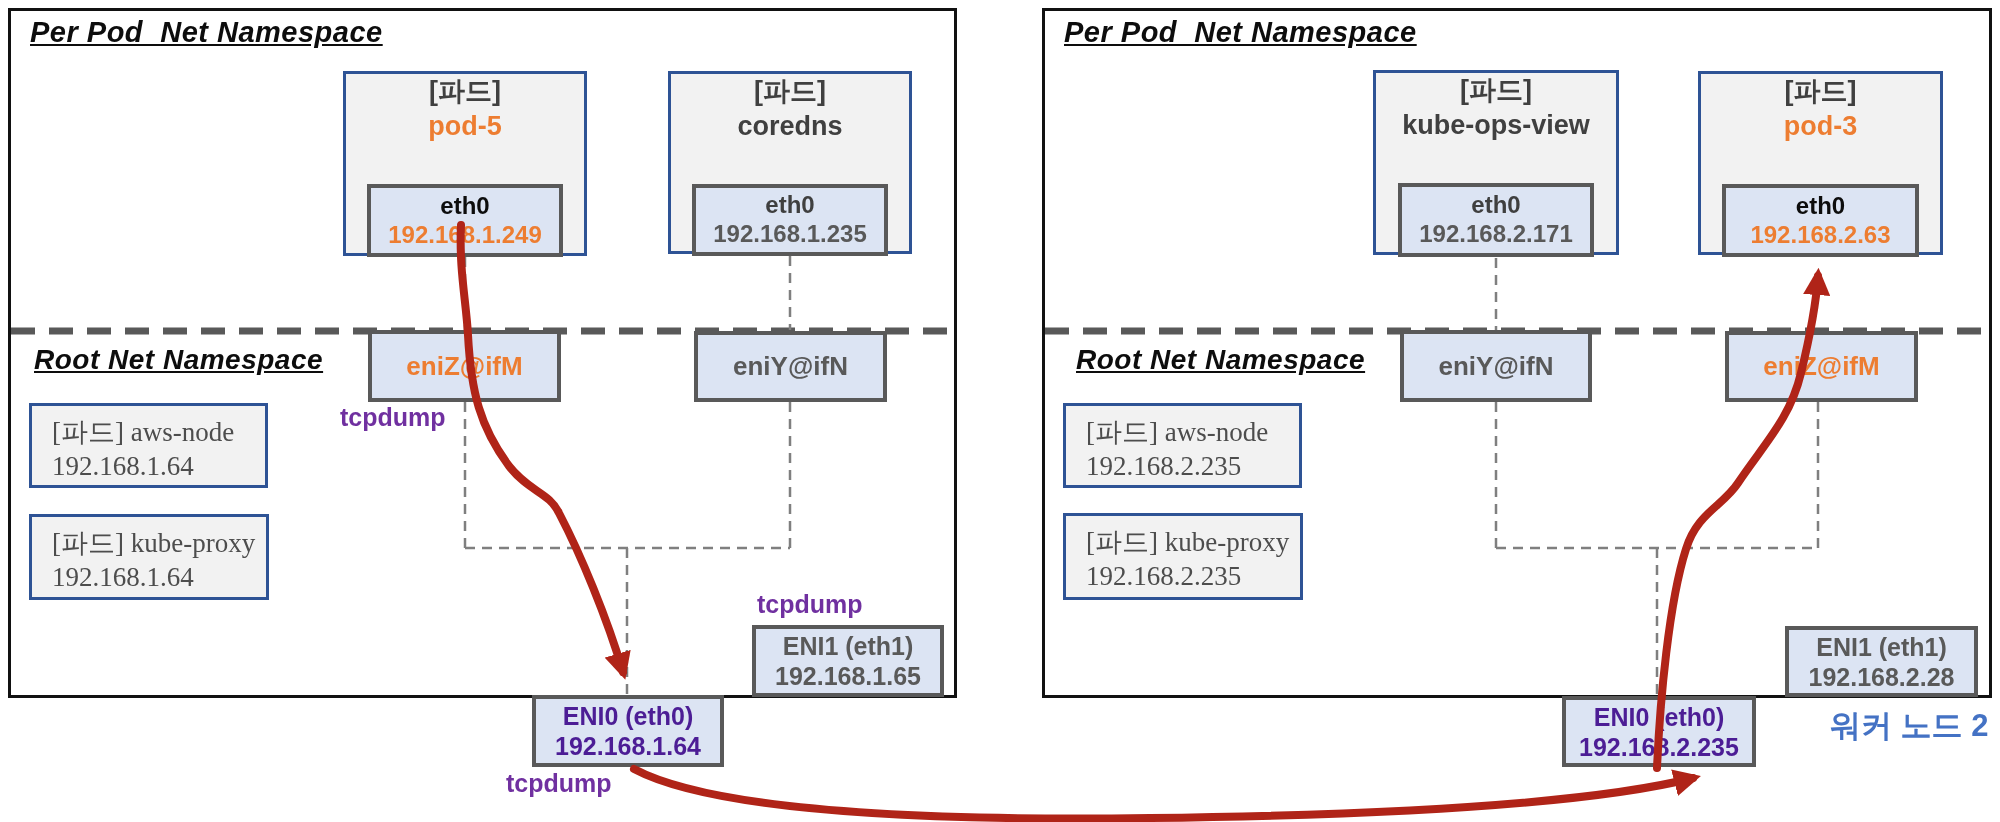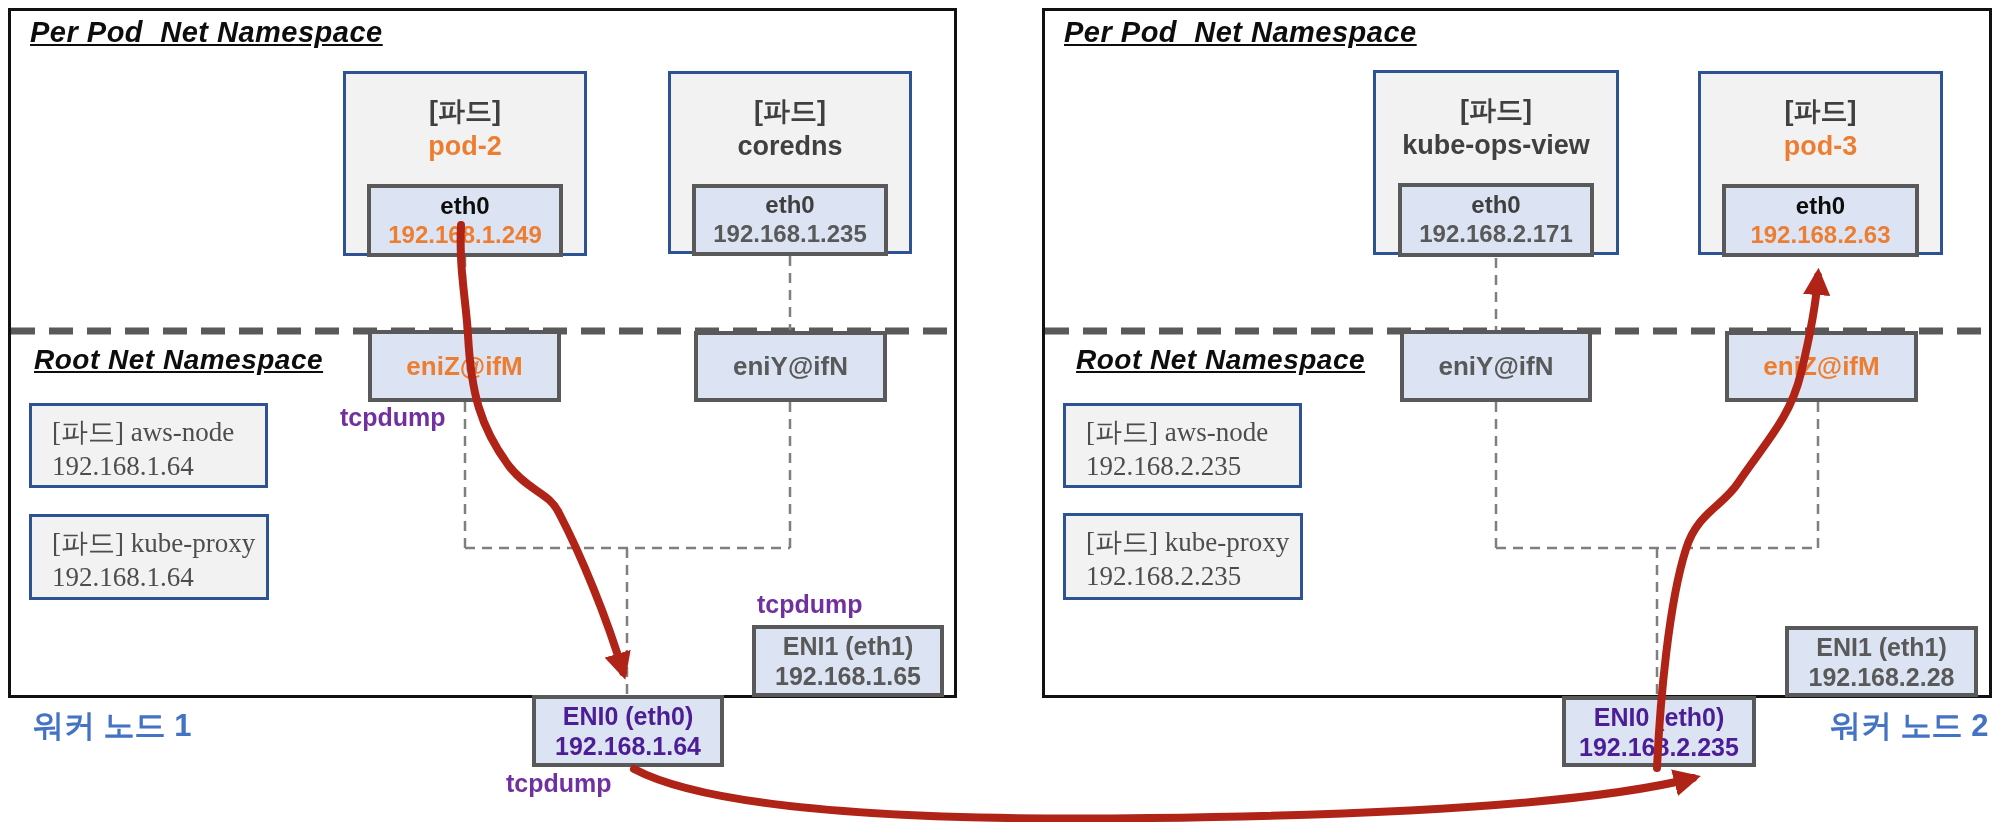--- a/index.html
+++ b/index.html
@@ -11,21 +11,21 @@
   *{box-sizing:border-box;}
   .node-frame{position:absolute;border:3px solid #111;background:transparent;}
   svg.layer{position:absolute;left:0;top:0;width:2000px;height:822px;pointer-events:none;}
   .ns-title{
     position:absolute;font-weight:bold;font-style:italic;text-decoration:underline;
     font-size:29px;color:#0d0d0d;white-space:pre;letter-spacing:.5px;
   }
   .pod-box{
     position:absolute;background:#f2f2f2;border:3px solid #2e5395;
     display:flex;flex-direction:column;align-items:center;
-    font-weight:bold;font-size:27px;color:#404040;line-height:1.3;padding-top:20px;
+    font-weight:bold;font-size:27px;color:#404040;line-height:1.3;
   }
   .pod-name-orange{color:#ED7D31;}
   .if-box{
     position:absolute;background:#dce4f3;border:4px solid #595959;
     display:flex;flex-direction:column;align-items:center;justify-content:center;
     font-weight:bold;font-size:24px;line-height:1.2;color:#0d0d0d;z-index:4;
   }
   .if-ip-orange{color:#ED7D31;}
   .if-gray{color:#3f3f3f;}
   .ip-gray{color:#595959;}
@@ -82,21 +82,21 @@
       <path d="M 1818 548 V 402"></path>
       <path d="M 1657 548 V 697"></path>
     </g>
   </svg>
 
   <div class="ns-title" style="left:30px;top:16px;">Per Pod  Net Namespace</div>
   <div class="ns-title" style="left:34px;top:344px;font-size:28px;">Root Net Namespace</div>
 
   <div class="pod-box" style="left:343px;top:71px;width:244px;height:185px;">
     <span>[파드]</span>
-    <span class="pod-name-orange">pod-2</span>
+    <span class="pod-name-orange">pod-5</span>
   </div>
   <div class="if-box" style="left:367px;top:184px;width:196px;height:73px;">
     <span>eth0</span>
     <span class="if-ip-orange">192.168.1.249</span>
   </div>
 
   <div class="pod-box" style="left:668px;top:71px;width:244px;height:183px;">
     <span>[파드]</span>
     <span>coredns</span>
   </div>
@@ -127,21 +127,20 @@
     <span>ENI1 (eth1)</span>
     <span>192.168.1.65</span>
   </div>
 
   <div class="eni-bottom black" style="left:532px;top:695px;width:192px;height:72px;">
     <span>ENI0 (eth0)</span>
     <span>192.168.1.64</span>
   </div>
   <div class="tcpdump" style="left:506px;top:769px;">tcpdump</div>
 
-  <div class="node-label" style="left:33px;top:705px;">워커 노드 1</div>
 
   <div class="ns-title" style="left:1064px;top:16px;">Per Pod  Net Namespace</div>
   <div class="ns-title" style="left:1076px;top:344px;font-size:28px;">Root Net Namespace</div>
 
   <div class="pod-box" style="left:1373px;top:70px;width:246px;height:185px;">
     <span>[파드]</span>
     <span>kube-ops-view</span>
   </div>
   <div class="if-box" style="left:1398px;top:183px;width:196px;height:74px;">
     <span class="if-gray">eth0</span>

